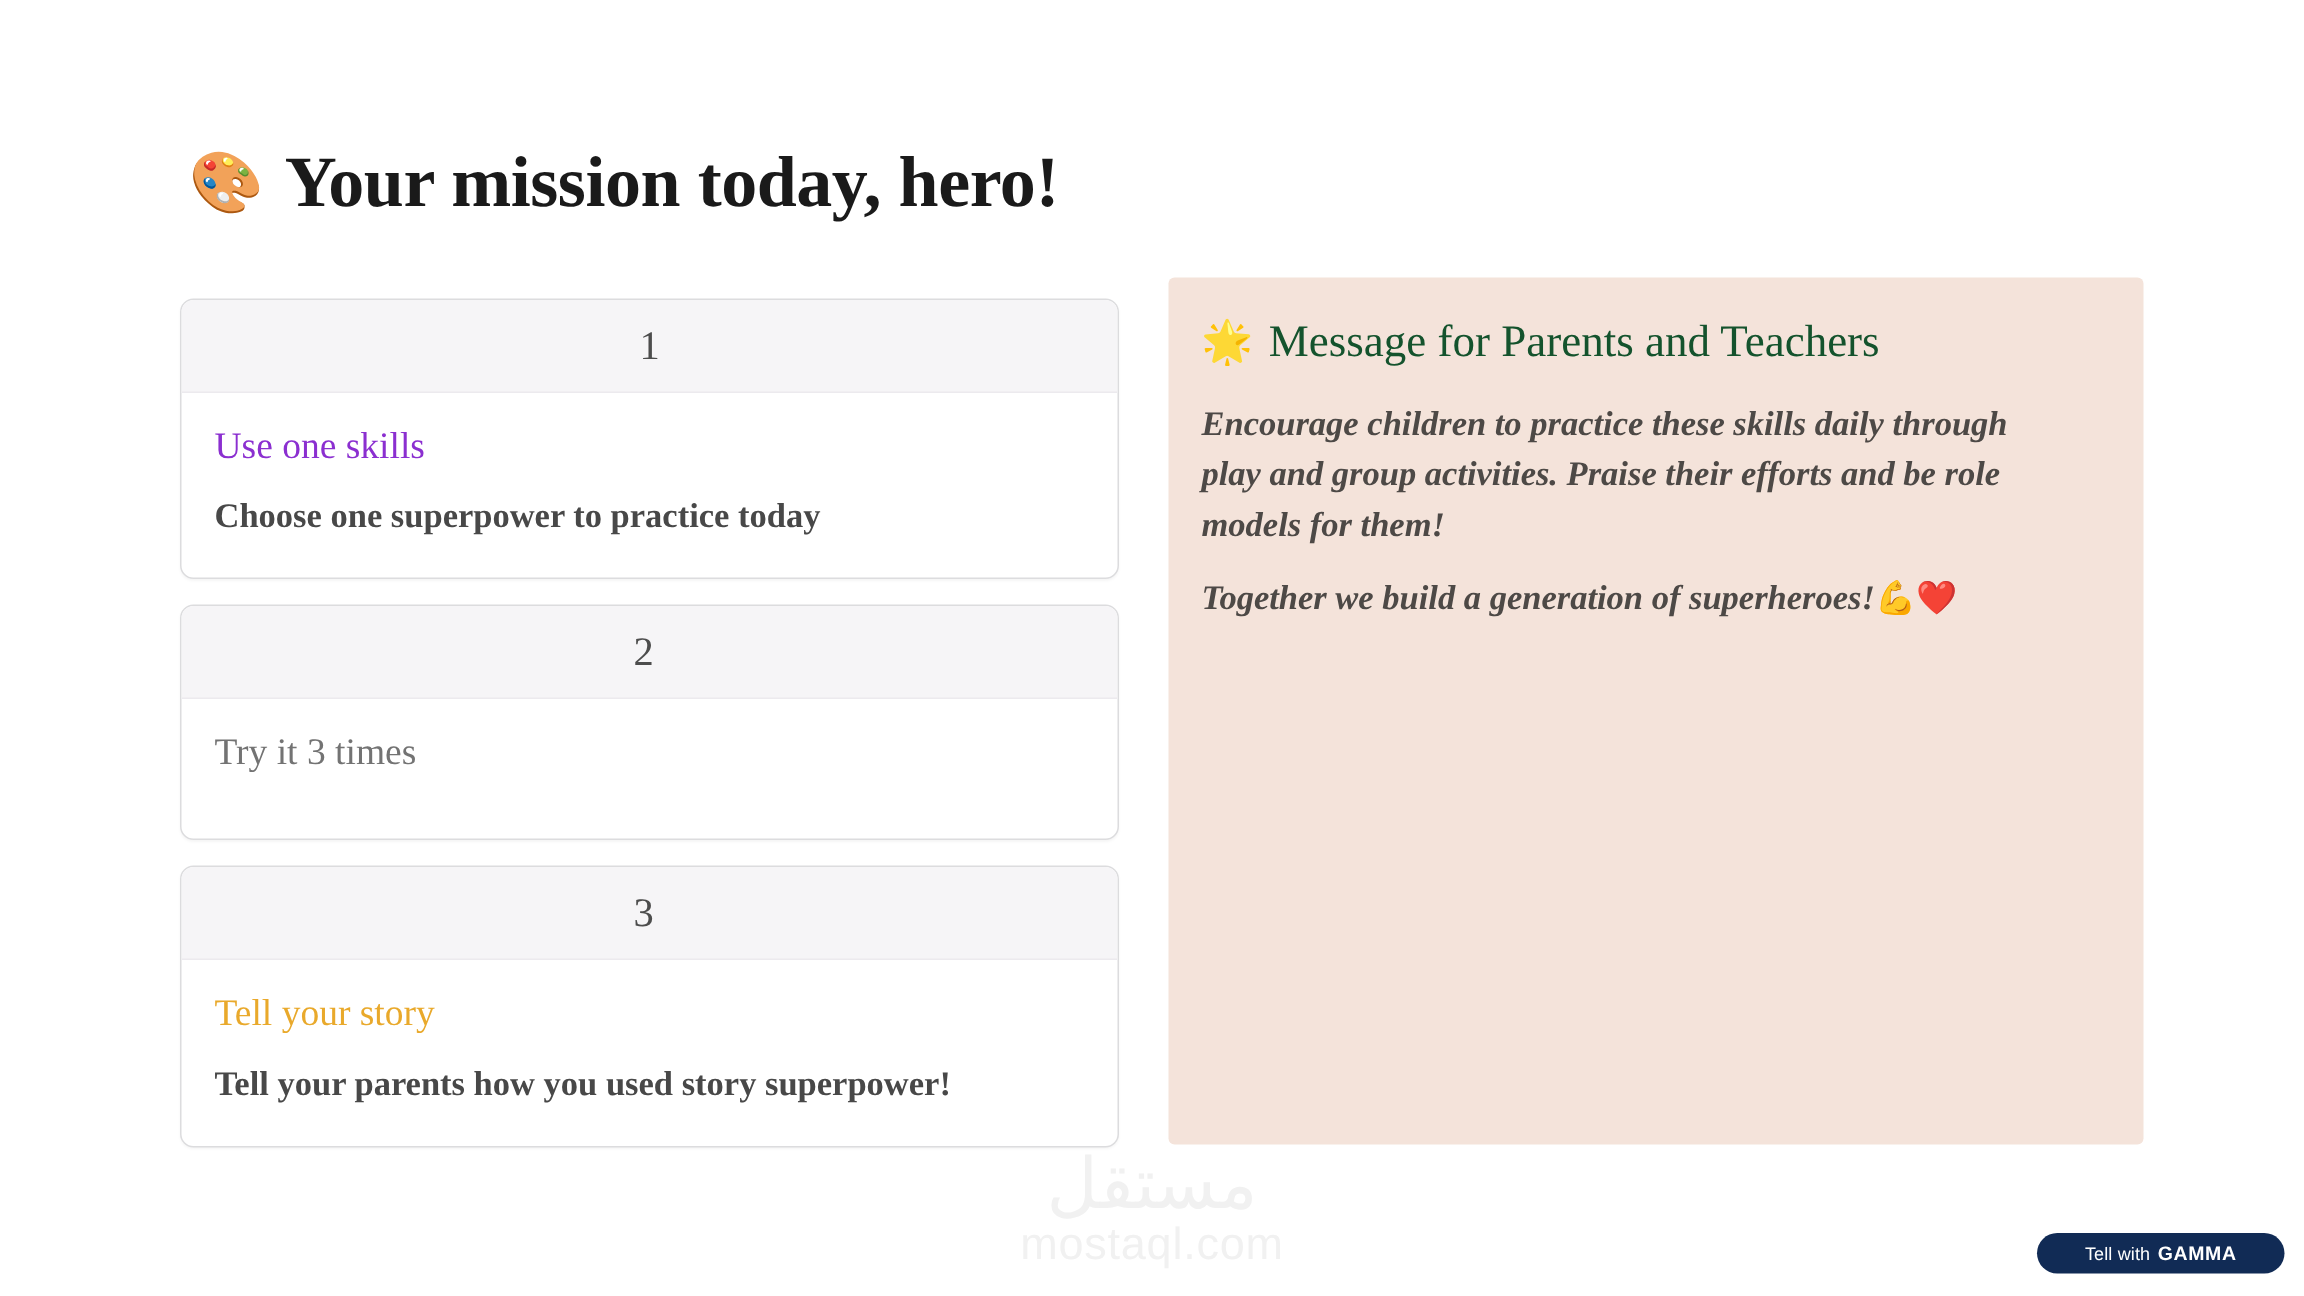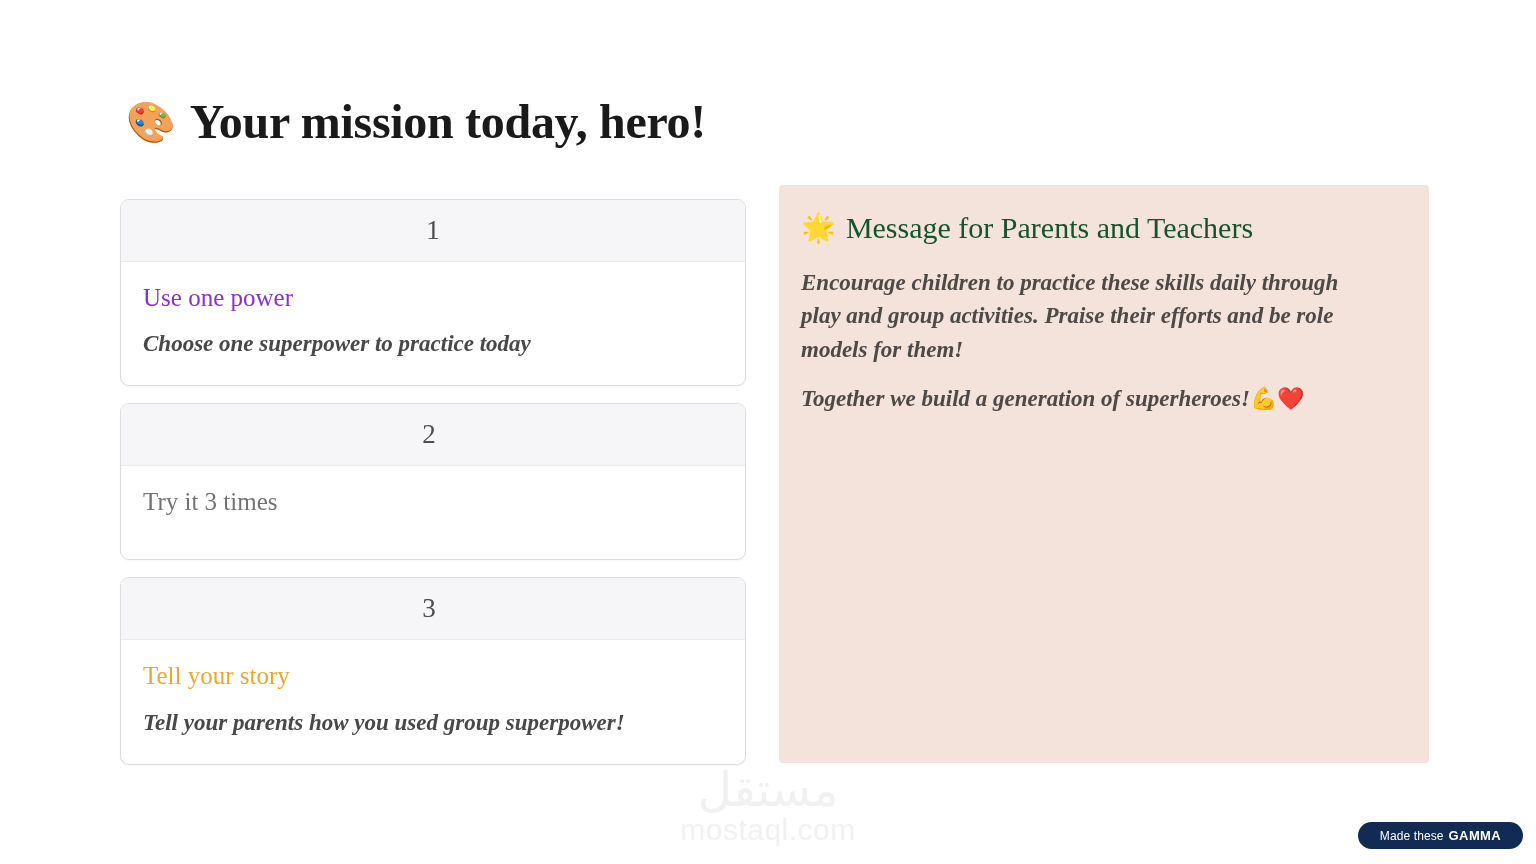--- a/index.html
+++ b/index.html
@@ -81,21 +81,20 @@
   }
   .step-heading {
     font-size: 25px;
     font-weight: 400;
     line-height: 1.25;
     margin-bottom: 16px;
   }
   .step-desc {
     font-size: 23px;
     font-weight: 700;
-    font-style: italic;
     color: #484848;
     line-height: 1.3;
   }
 
   
   .message-panel {
     position: absolute;
     left: 779px;
     top: 185px;
     width: 650px;
@@ -203,41 +202,41 @@
   <span class="title-text">Your mission today, hero!</span>
 </div>
 
 <div class="steps-column">
 
   <div class="step-card">
     <div class="step-card-header">
       <span class="step-number">1</span>
     </div>
     <div class="step-card-body">
-      <div class="step-heading" style="color:#8b2fd0">Use one power</div>
+      <div class="step-heading" style="color:#8b2fd0">Use one skills</div>
       <div class="step-desc">Choose one superpower to practice today</div>
     </div>
   </div>
 
   <div class="step-card">
     <div class="step-card-header">
       <span class="step-number">2</span>
     </div>
     <div class="step-card-body">
       <div class="step-heading" style="color:#737373">Try it 3 times</div>
     </div>
   </div>
 
   <div class="step-card">
     <div class="step-card-header">
       <span class="step-number">3</span>
     </div>
     <div class="step-card-body">
       <div class="step-heading" style="color:#e9a92b">Tell your story</div>
-      <div class="step-desc">Tell your parents how you used group superpower!</div>
+      <div class="step-desc">Tell your parents how you used story superpower!</div>
     </div>
   </div>
 
 </div>
 
 <div class="message-panel">
   <div class="message-title">
     <span class="msg-emoji">🌟</span>
     <span class="msg-title-text">Message for Parents and Teachers</span>
   </div>
@@ -246,15 +245,15 @@
     <span>Together we build a generation of superheroes!</span><span class="inline-emoji">💪</span><span class="inline-emoji">❤️</span>
   </p>
 </div>
 
 <div class="watermark">
   <div class="watermark-ar">مستقل</div>
   <div class="watermark-url">mostaql.com</div>
 </div>
 
 <div class="gamma-badge">
-  <span class="gamma-made">Made these</span>
+  <span class="gamma-made">Tell with</span>
   <span class="gamma-word">GAMMA</span>
 </div>
 
 </body></html>

